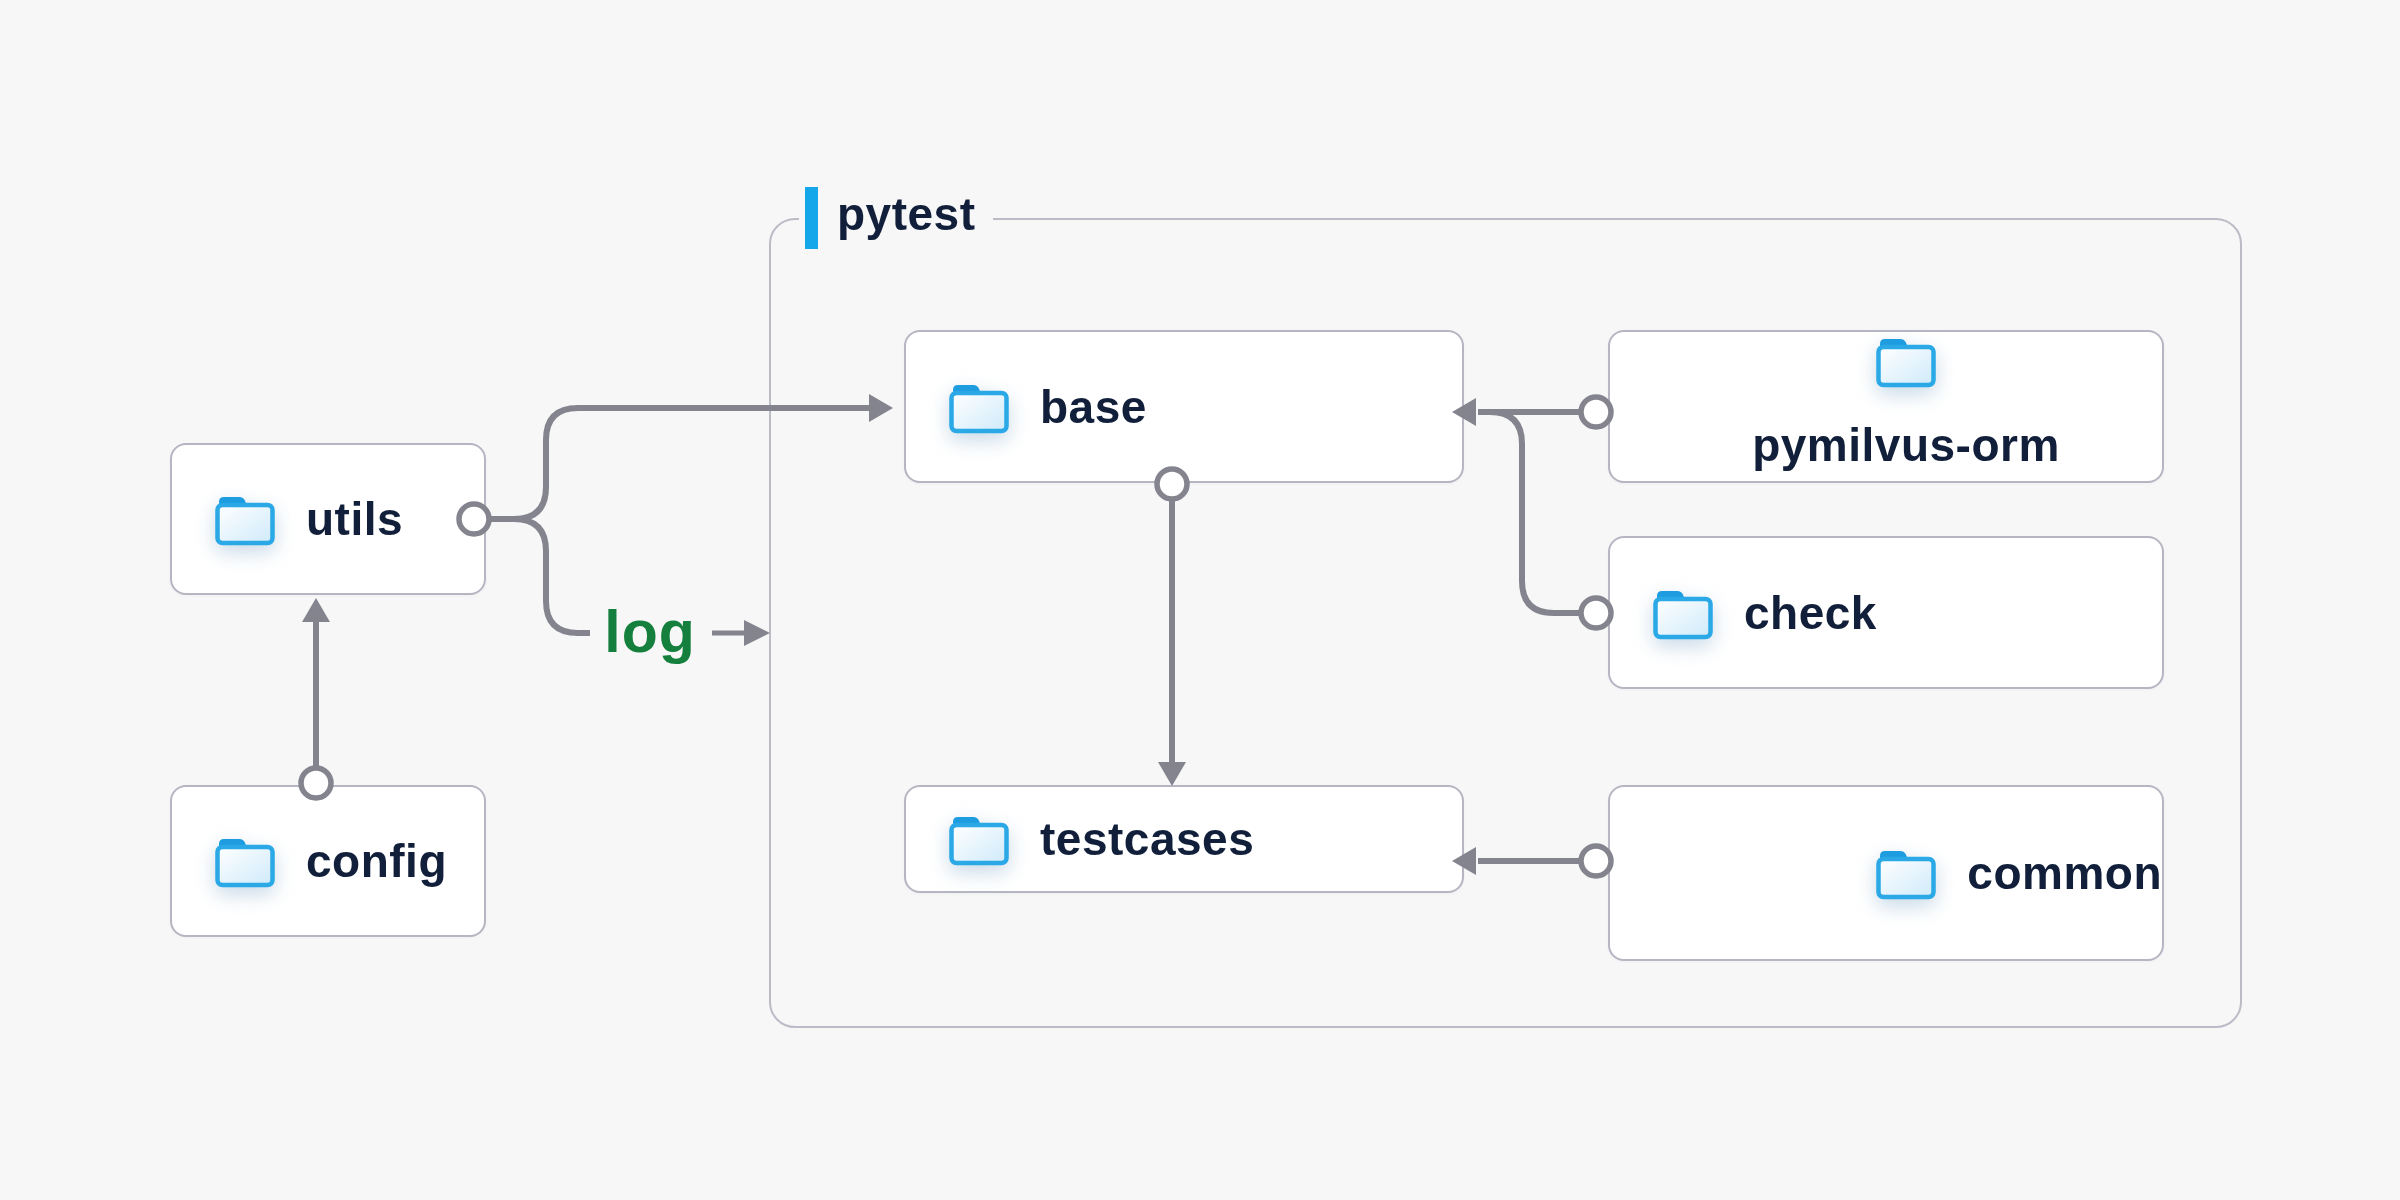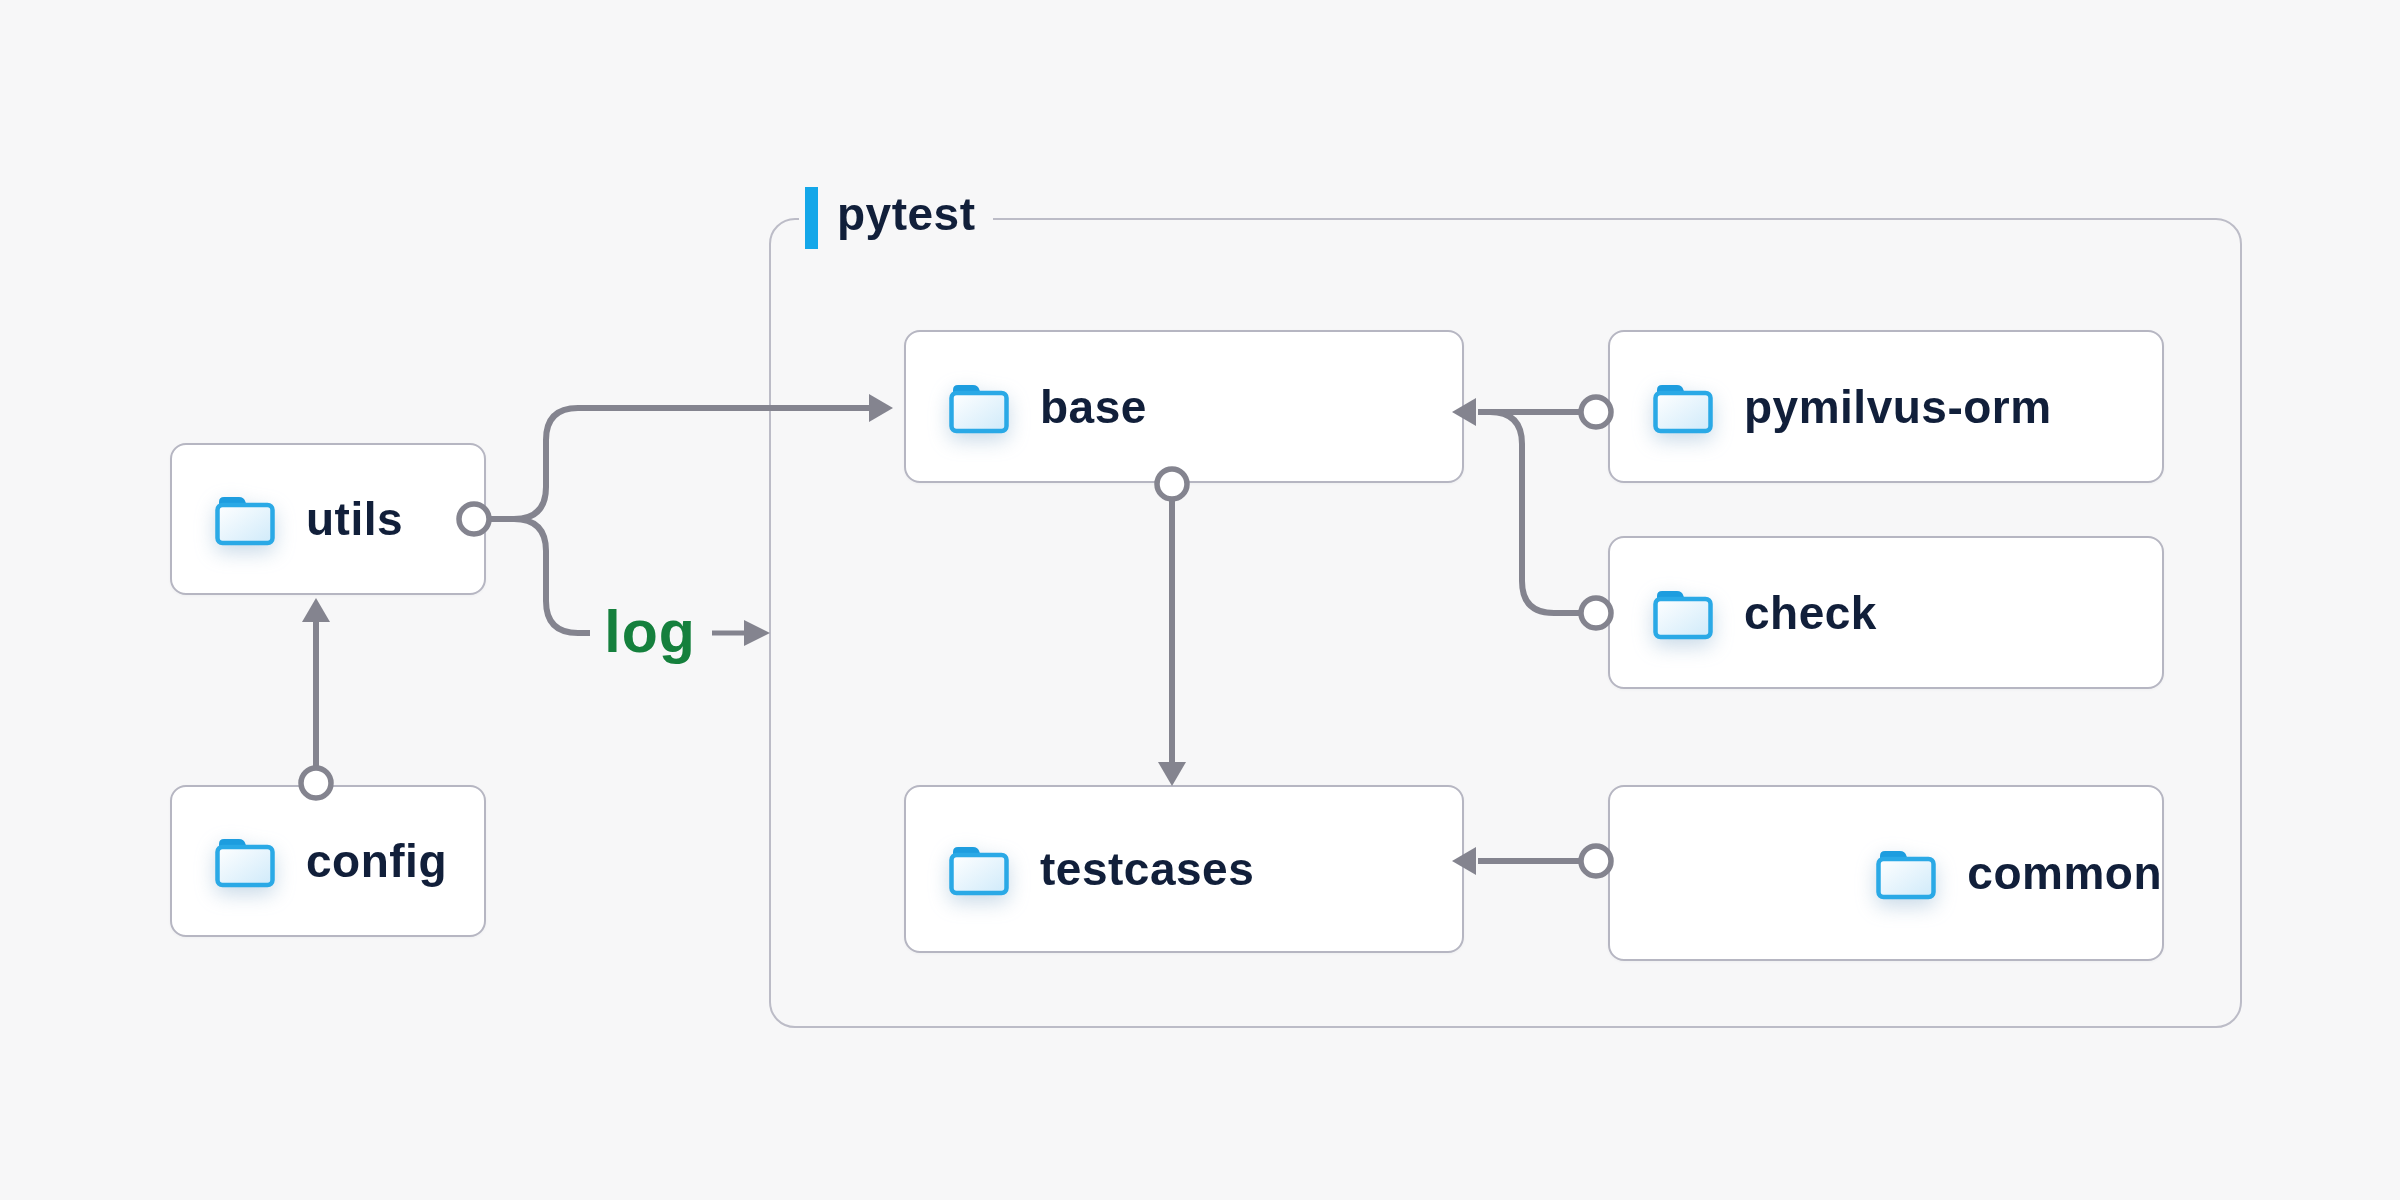--- a/index.html
+++ b/index.html
@@ -40,23 +40,23 @@
     padding-left:40px;gap:28px;
     box-sizing:border-box;
     z-index:2;
     box-shadow:0 1px 3px rgba(30,40,70,.04);
     margin-left:12px;
   }
   .node .label{font-size:46px;font-weight:700;color:#111f3a;letter-spacing:.5px;}
   .n-utils    {left:158px;top:443px;width:316px;height:152px;}
   .n-config   {left:158px;top:785px;width:316px;height:152px;}
   .n-base     {left:892px;top:330px;width:560px;height:153px;}
-  .n-pymilvus {left:1596px;top:330px;width:556px;height:153px;}
+  .n-pymilvus {left:1596px;top:330px;width:556px;height:153px;flex-direction:column;}
   .n-check    {left:1596px;top:536px;width:556px;height:153px;}
-  .n-testcases{left:892px;top:785px;width:560px;height:168px;}
+  .n-testcases{left:892px;top:785px;width:560px;height:108px;}
   .n-common   {left:1596px;top:785px;width:556px;height:176px;justify-content:flex-end;}
   .folder{
     width:66px;height:58px;flex:0 0 auto;
     filter:drop-shadow(0 7px 10px rgba(100,150,190,.35));
   }
   
   svg.wires{
     position:absolute;left:0;top:0;width:2400px;height:1200px;
     z-index:3;pointer-events:none;
   }

